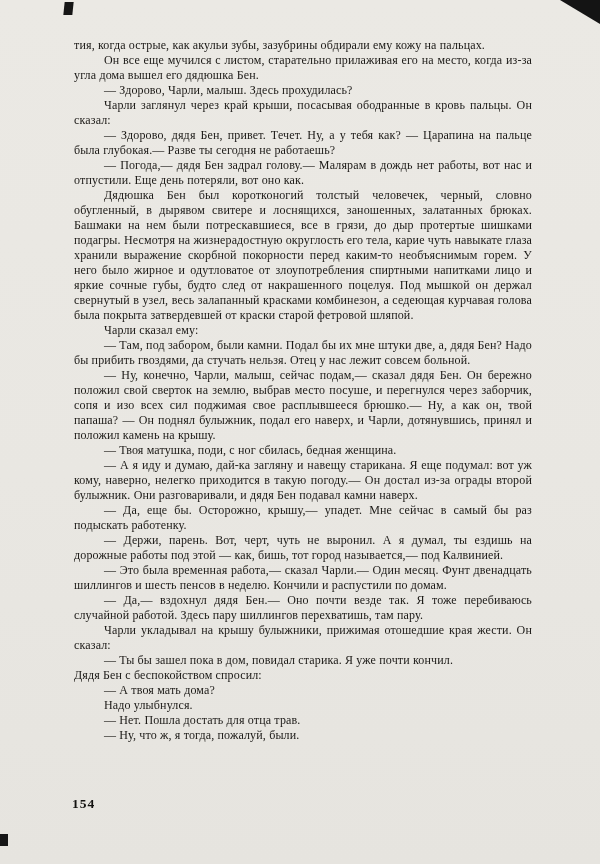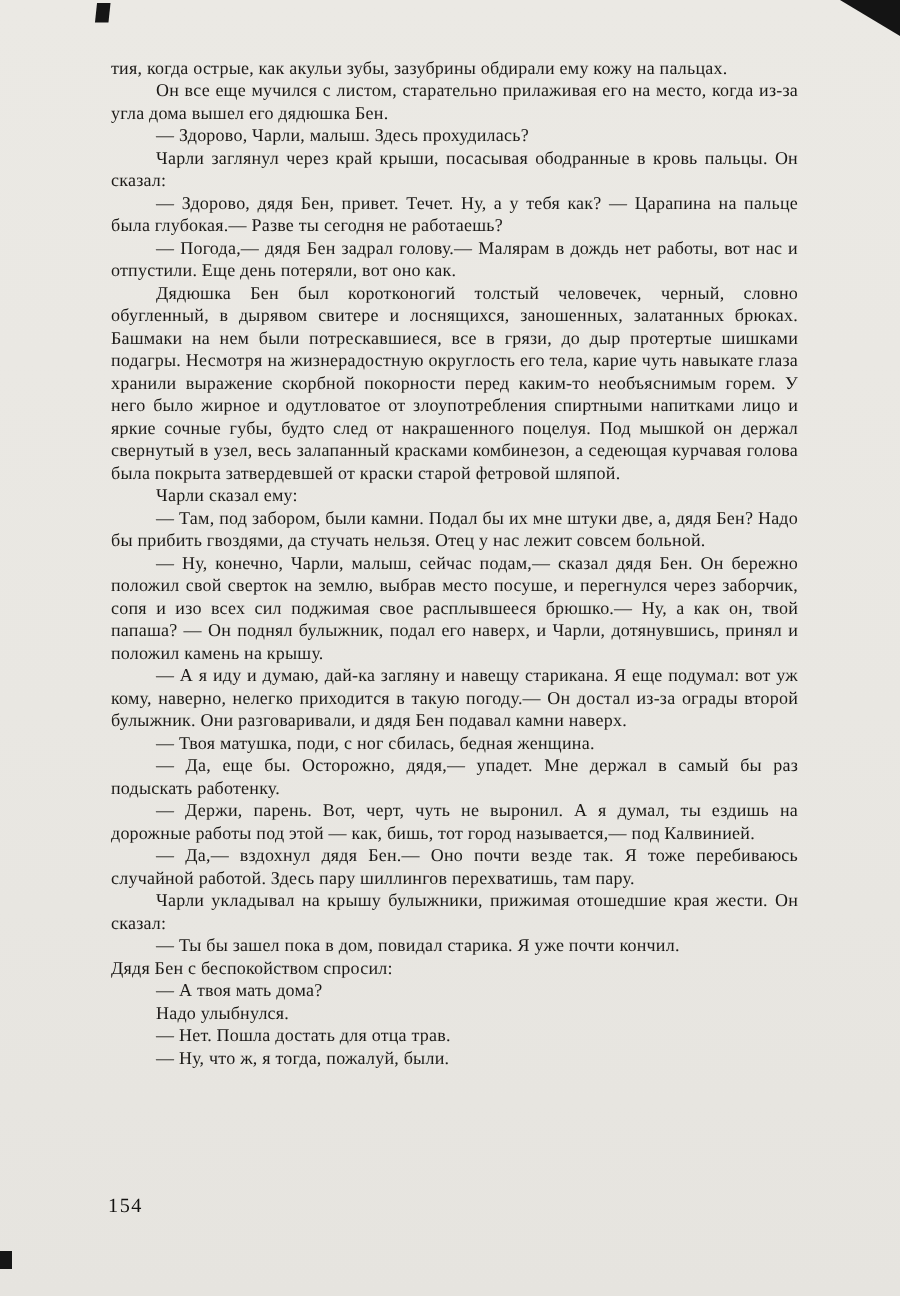--- a/index.html
+++ b/index.html
@@ -35,21 +35,21 @@
     text-indent: 30px;
   }
   .text-block p.no-indent {
     text-indent: 0;
   }
   .page-number {
     position: absolute;
     left: 72px;
     top: 796px;
     font-size: 13.5px;
-    font-weight: normal;
+    font-weight: bold;
     color: #131210;
     letter-spacing: 1px;
   }
   
   .artifact {
     position: absolute;
     background: #161616;
   }
   .artifact-top-left {
     left: 64px;
@@ -87,24 +87,25 @@
     <p class="no-indent">тия, когда острые, как акульи зубы, зазубрины обдирали ему кожу на пальцах.</p>
     <p>Он все еще мучился с листом, старательно прилаживая его на место, когда из-за угла дома вышел его дядюшка Бен.</p>
     <p>— Здорово, Чарли, малыш. Здесь прохудилась?</p>
     <p>Чарли заглянул через край крыши, посасывая ободранные в кровь пальцы. Он сказал:</p>
     <p>— Здорово, дядя Бен, привет. Течет. Ну, а у тебя как? — Царапина на пальце была глубокая.— Разве ты сегодня не работаешь?</p>
     <p>— Погода,— дядя Бен задрал голову.— Малярам в дождь нет работы, вот нас и отпустили. Еще день потеряли, вот оно как.</p>
     <p>Дядюшка Бен был коротконогий толстый человечек, черный, словно обугленный, в дырявом свитере и лоснящихся, заношенных, залатанных брюках. Башмаки на нем были потрескавшиеся, все в грязи, до дыр протертые шишками подагры. Несмотря на жизнерадостную округлость его тела, карие чуть навыкате глаза хранили выражение скорбной покорности перед каким-то необъяснимым горем. У него было жирное и одутловатое от злоупотребления спиртными напитками лицо и яркие сочные губы, будто след от накрашенного поцелуя. Под мышкой он держал свернутый в узел, весь залапанный красками комбинезон, а седеющая курчавая голова была покрыта затвердевшей от краски старой фетровой шляпой.</p>
     <p>Чарли сказал ему:</p>
     <p>— Там, под забором, были камни. Подал бы их мне штуки две, а, дядя Бен? Надо бы прибить гвоздями, да стучать нельзя. Отец у нас лежит совсем больной.</p>
     <p>— Ну, конечно, Чарли, малыш, сейчас подам,— сказал дядя Бен. Он бережно положил свой сверток на землю, выбрав место посуше, и перегнулся через заборчик, сопя и изо всех сил поджимая свое расплывшееся брюшко.— Ну, а как он, твой папаша? — Он поднял булыжник, подал его наверх, и Чарли, дотянувшись, принял и положил камень на крышу.</p>
+    <p>— Твоя матушка, поди, с ног сбилась, бедная женщина.</p>
     <p>— А я иду и думаю, дай-ка загляну и навещу старикана. Я еще подумал: вот уж кому, наверно, нелегко приходится в такую погоду.— Он достал из-за ограды второй булыжник. Они разговаривали, и дядя Бен подавал камни наверх.</p>
-    <p>— Твоя матушка, поди, с ног сбилась, бедная женщина.</p>
-    <p>— Да, еще бы. Осторожно, дядя,— упадет. Мне держал в самый бы раз подыскать работенку.</p>
+    <p>— Да, еще бы. Осторожно, крышу,— упадет. Мне сейчас в самый бы раз подыскать работенку.</p>
     <p>— Держи, парень. Вот, черт, чуть не выронил. А я думал, ты ездишь на дорожные работы под этой — как, бишь, тот город называется,— под Калвинией.</p>
+    <p>— Это была временная работа,— сказал Чарли.— Один месяц. Фунт двенадцать шиллингов и шесть пенсов в неделю. Кончили и распустили по домам.</p>
     <p>— Да,— вздохнул дядя Бен.— Оно почти везде так. Я тоже перебиваюсь случайной работой. Здесь пару шиллингов перехватишь, там пару.</p>
     <p>Чарли укладывал на крышу булыжники, прижимая отошедшие края жести. Он сказал:</p>
     <p>— Ты бы зашел пока в дом, повидал старика. Я уже почти кончил.</p>
     <p class="no-indent">Дядя Бен с беспокойством спросил:</p>
     <p>— А твоя мать дома?</p>
     <p>Надо улыбнулся.</p>
     <p>— Нет. Пошла достать для отца трав.</p>
     <p>— Ну, что ж, я тогда, пожалуй, были.</p>
   </div>
 

